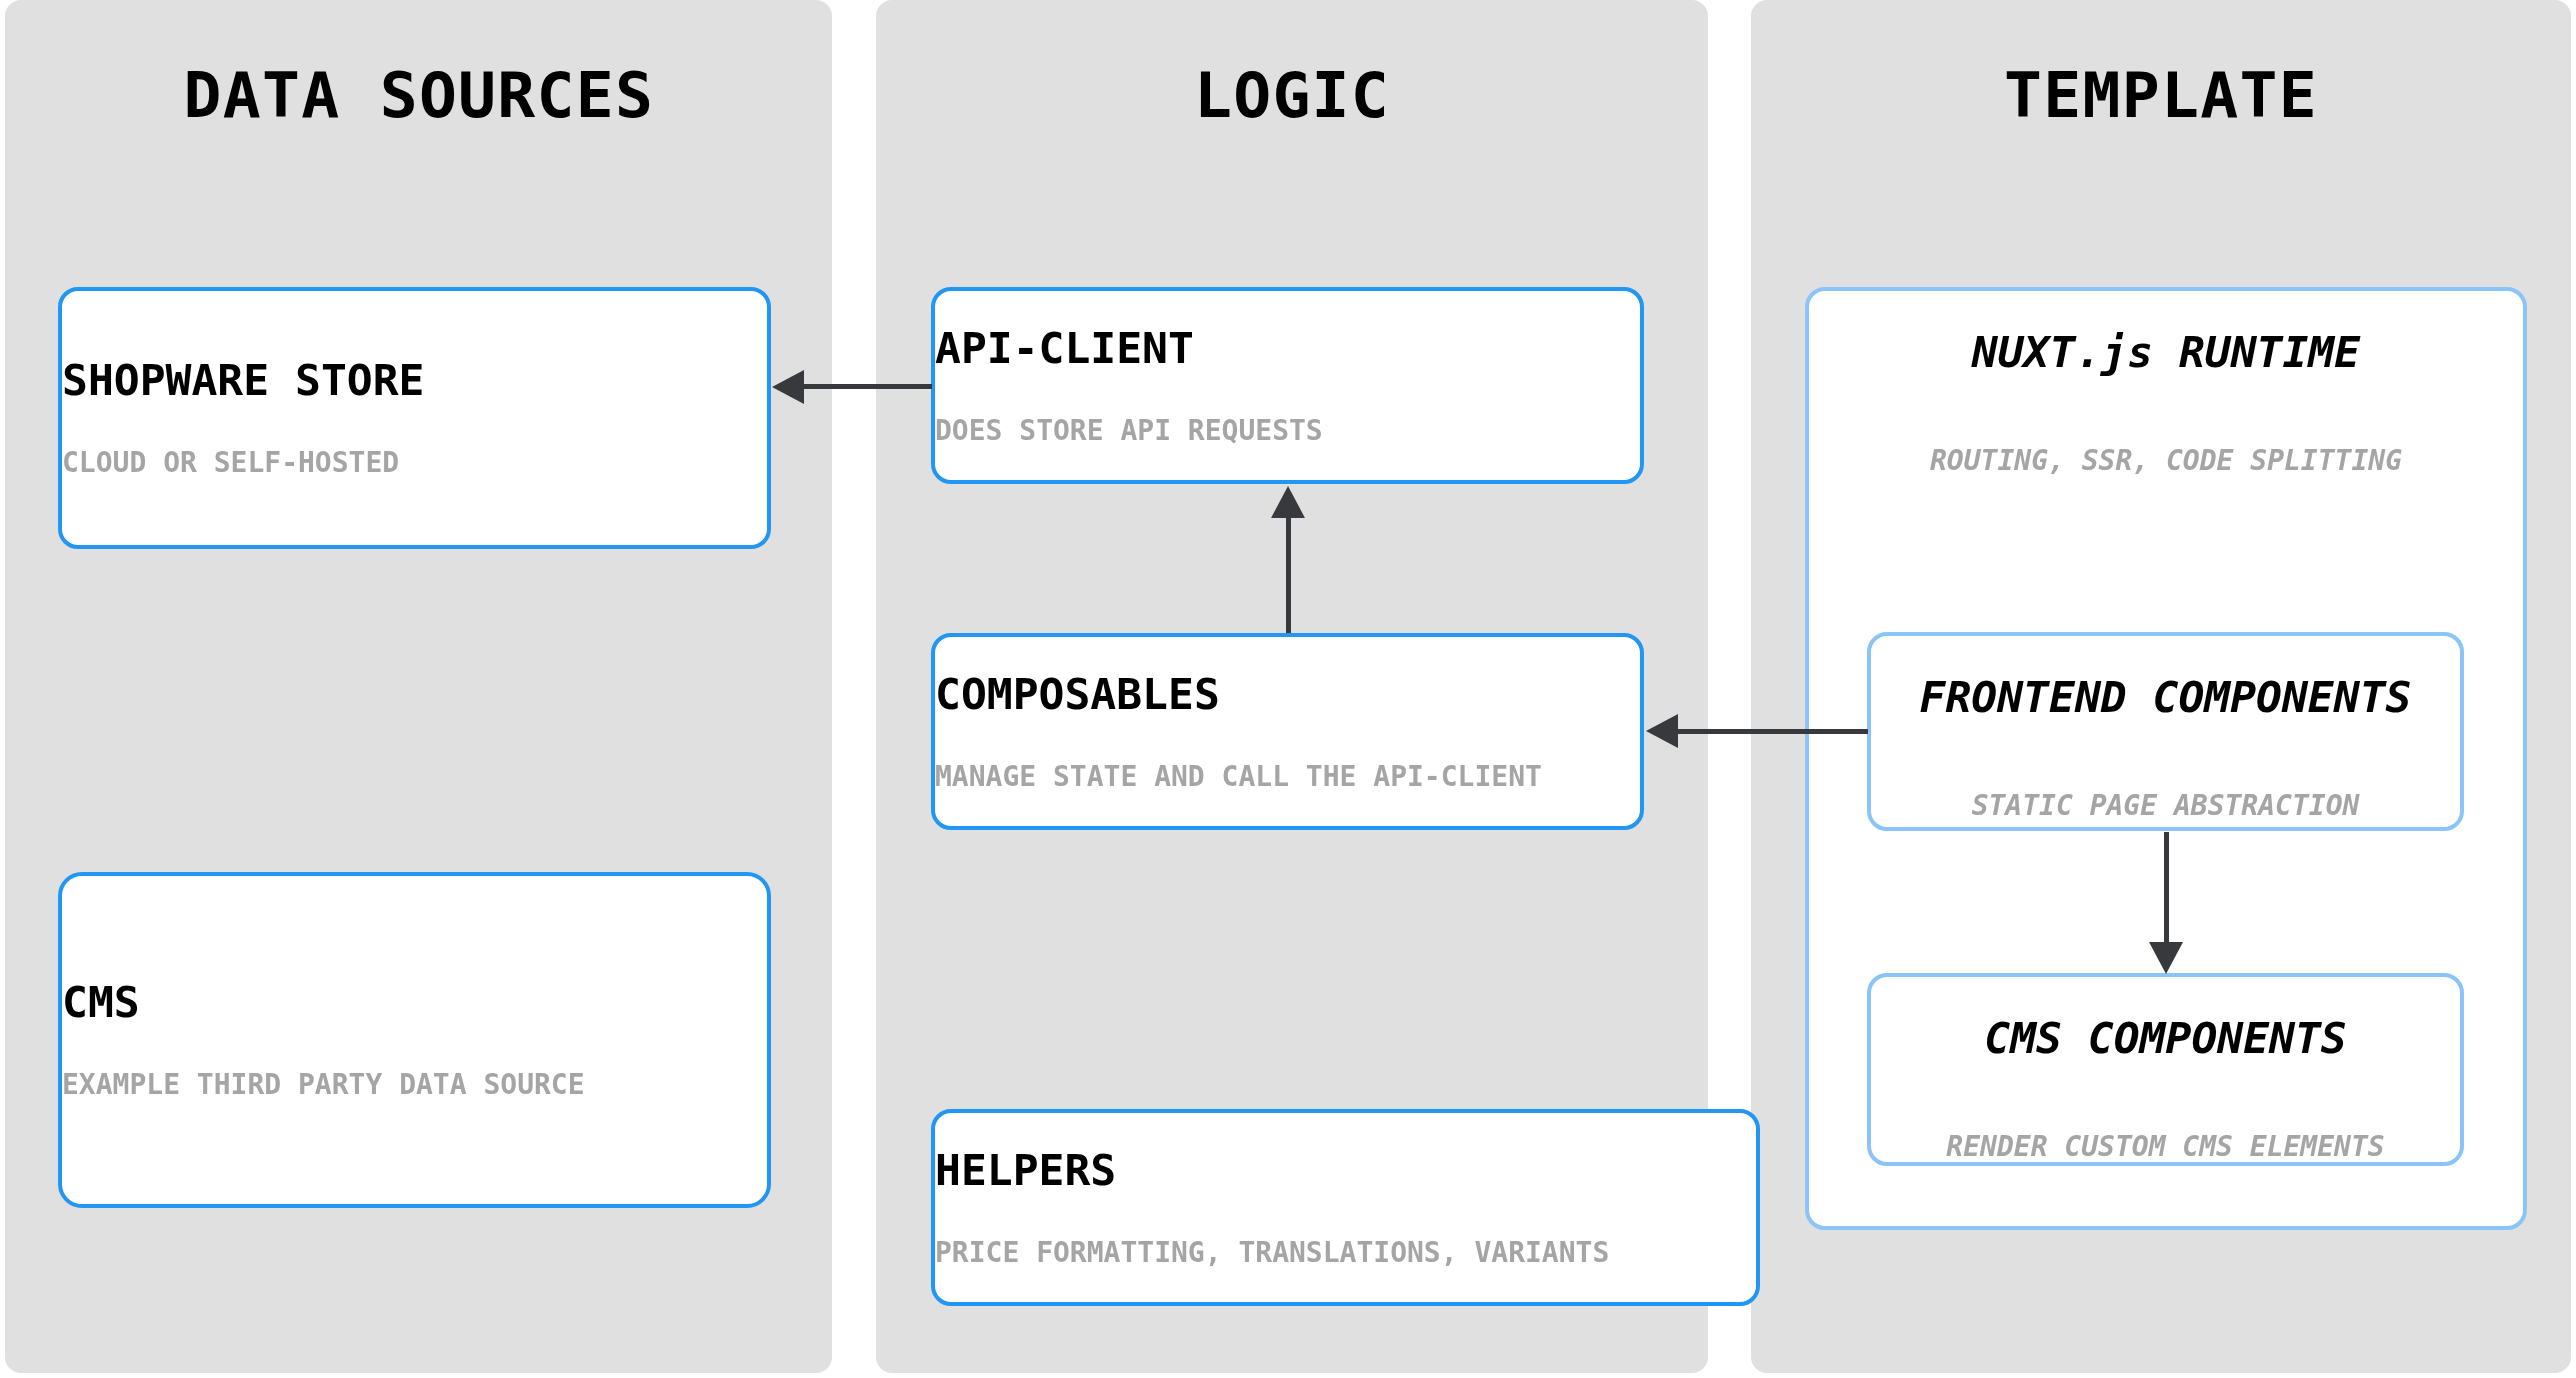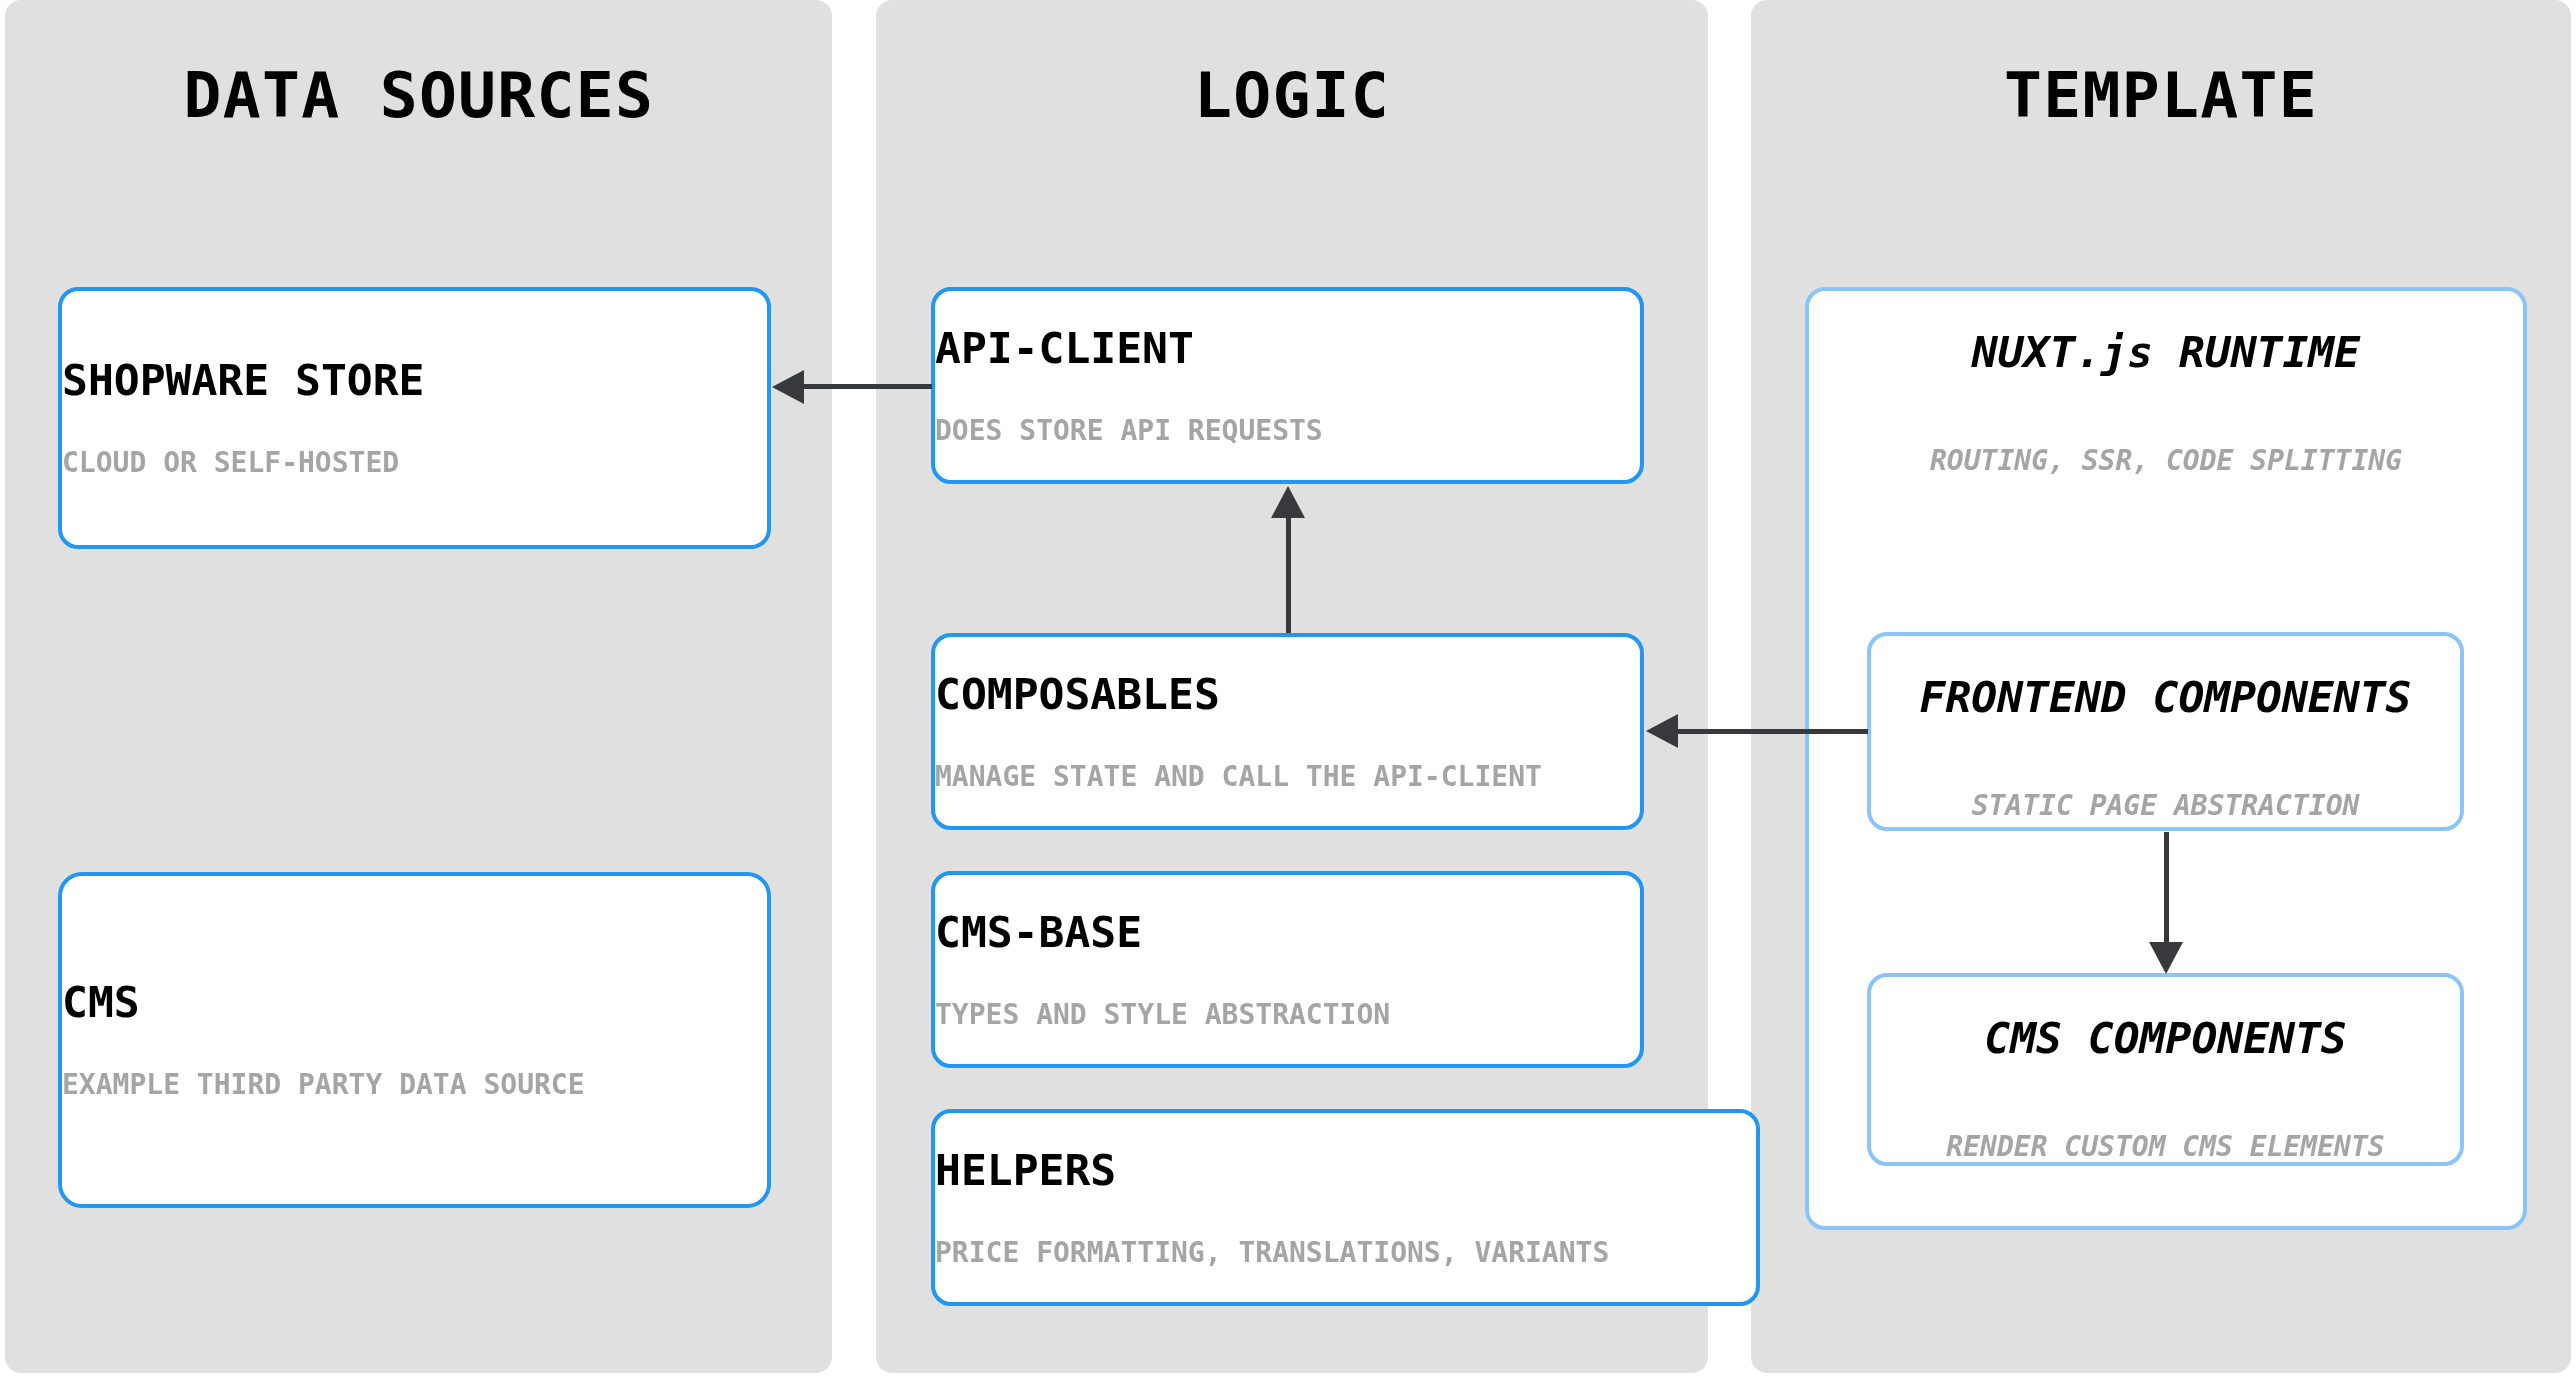--- a/index.html
+++ b/index.html
@@ -151,24 +151,20 @@
   </div>
 
   <div class="box" id="box-apiclient">
     <div class="box-title">API-CLIENT</div>
     <div class="box-subtitle">DOES STORE API REQUESTS</div>
   </div>
   <div class="box" id="box-composables">
     <div class="box-title">COMPOSABLES</div>
     <div class="box-subtitle">MANAGE STATE AND CALL THE API-CLIENT</div>
   </div>
-  <div class="box" id="box-cmsbase">
-    <div class="box-title">CMS-BASE</div>
-    <div class="box-subtitle">TYPES AND STYLE ABSTRACTION</div>
-  </div>
   <div class="box" id="box-helpers">
     <div class="box-title">HELPERS</div>
     <div class="box-subtitle">PRICE FORMATTING, TRANSLATIONS, VARIANTS</div>
   </div>
 
   <div class="box light" id="box-nuxt">
     <div class="box-title">NUXT.js RUNTIME</div>
     <div class="box-subtitle">ROUTING, SSR, CODE SPLITTING</div>
 
     <div class="box light" id="box-frontend">

